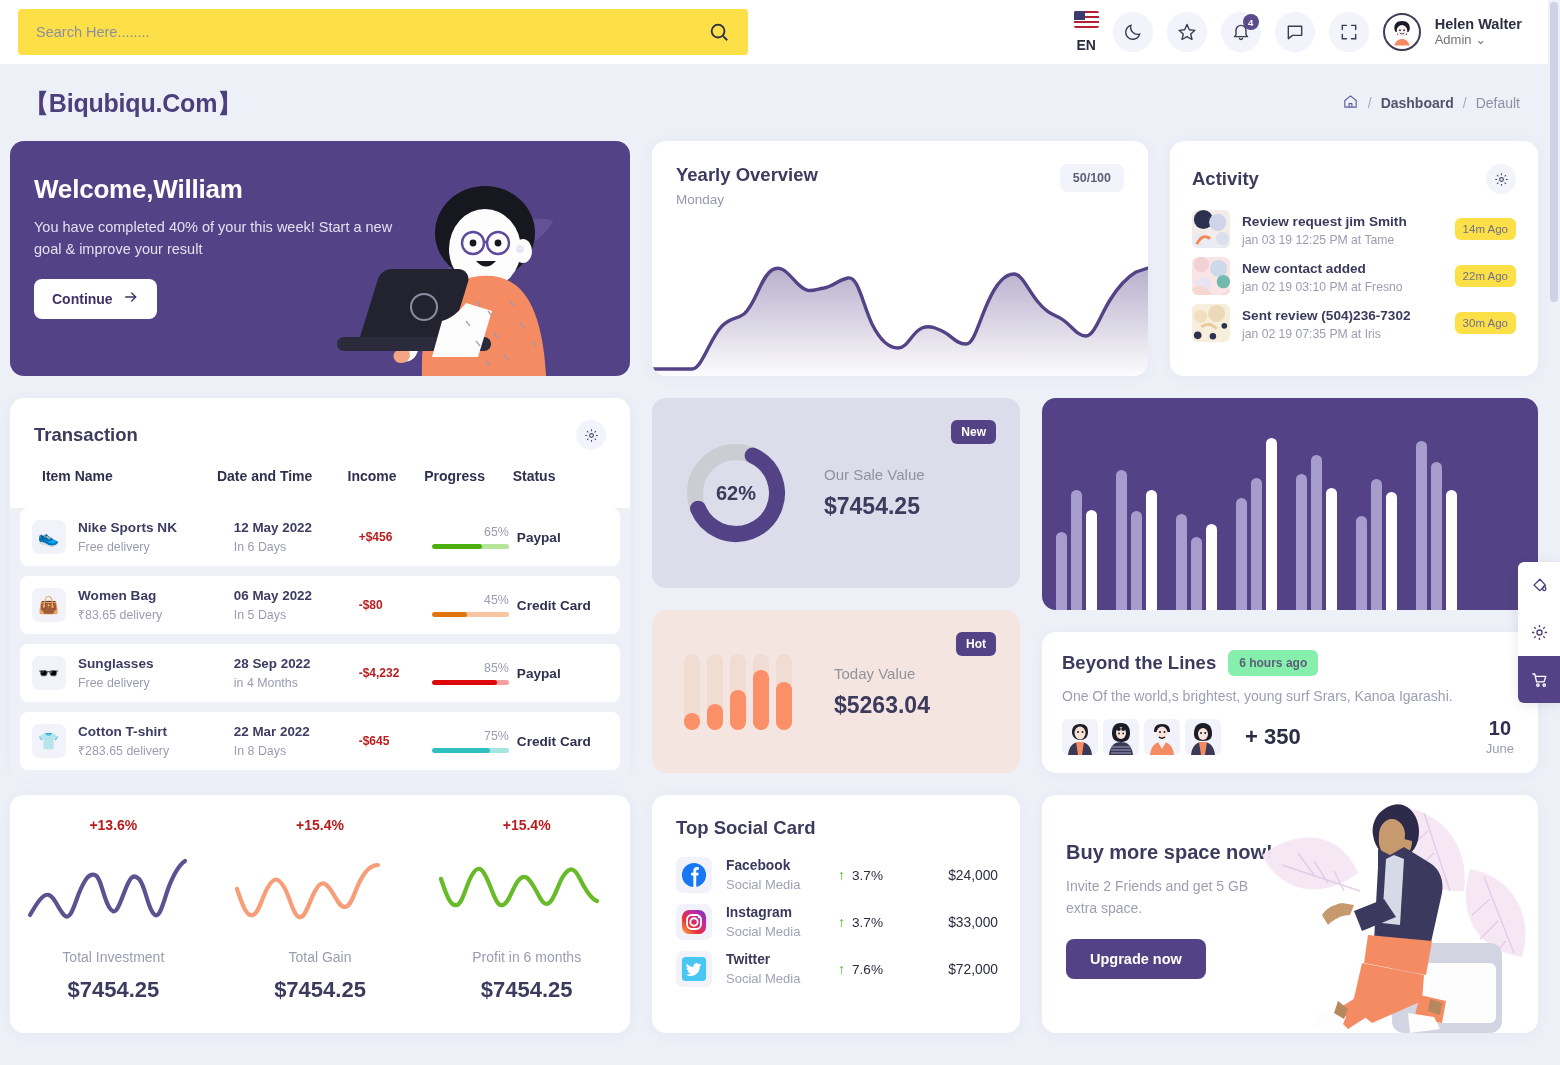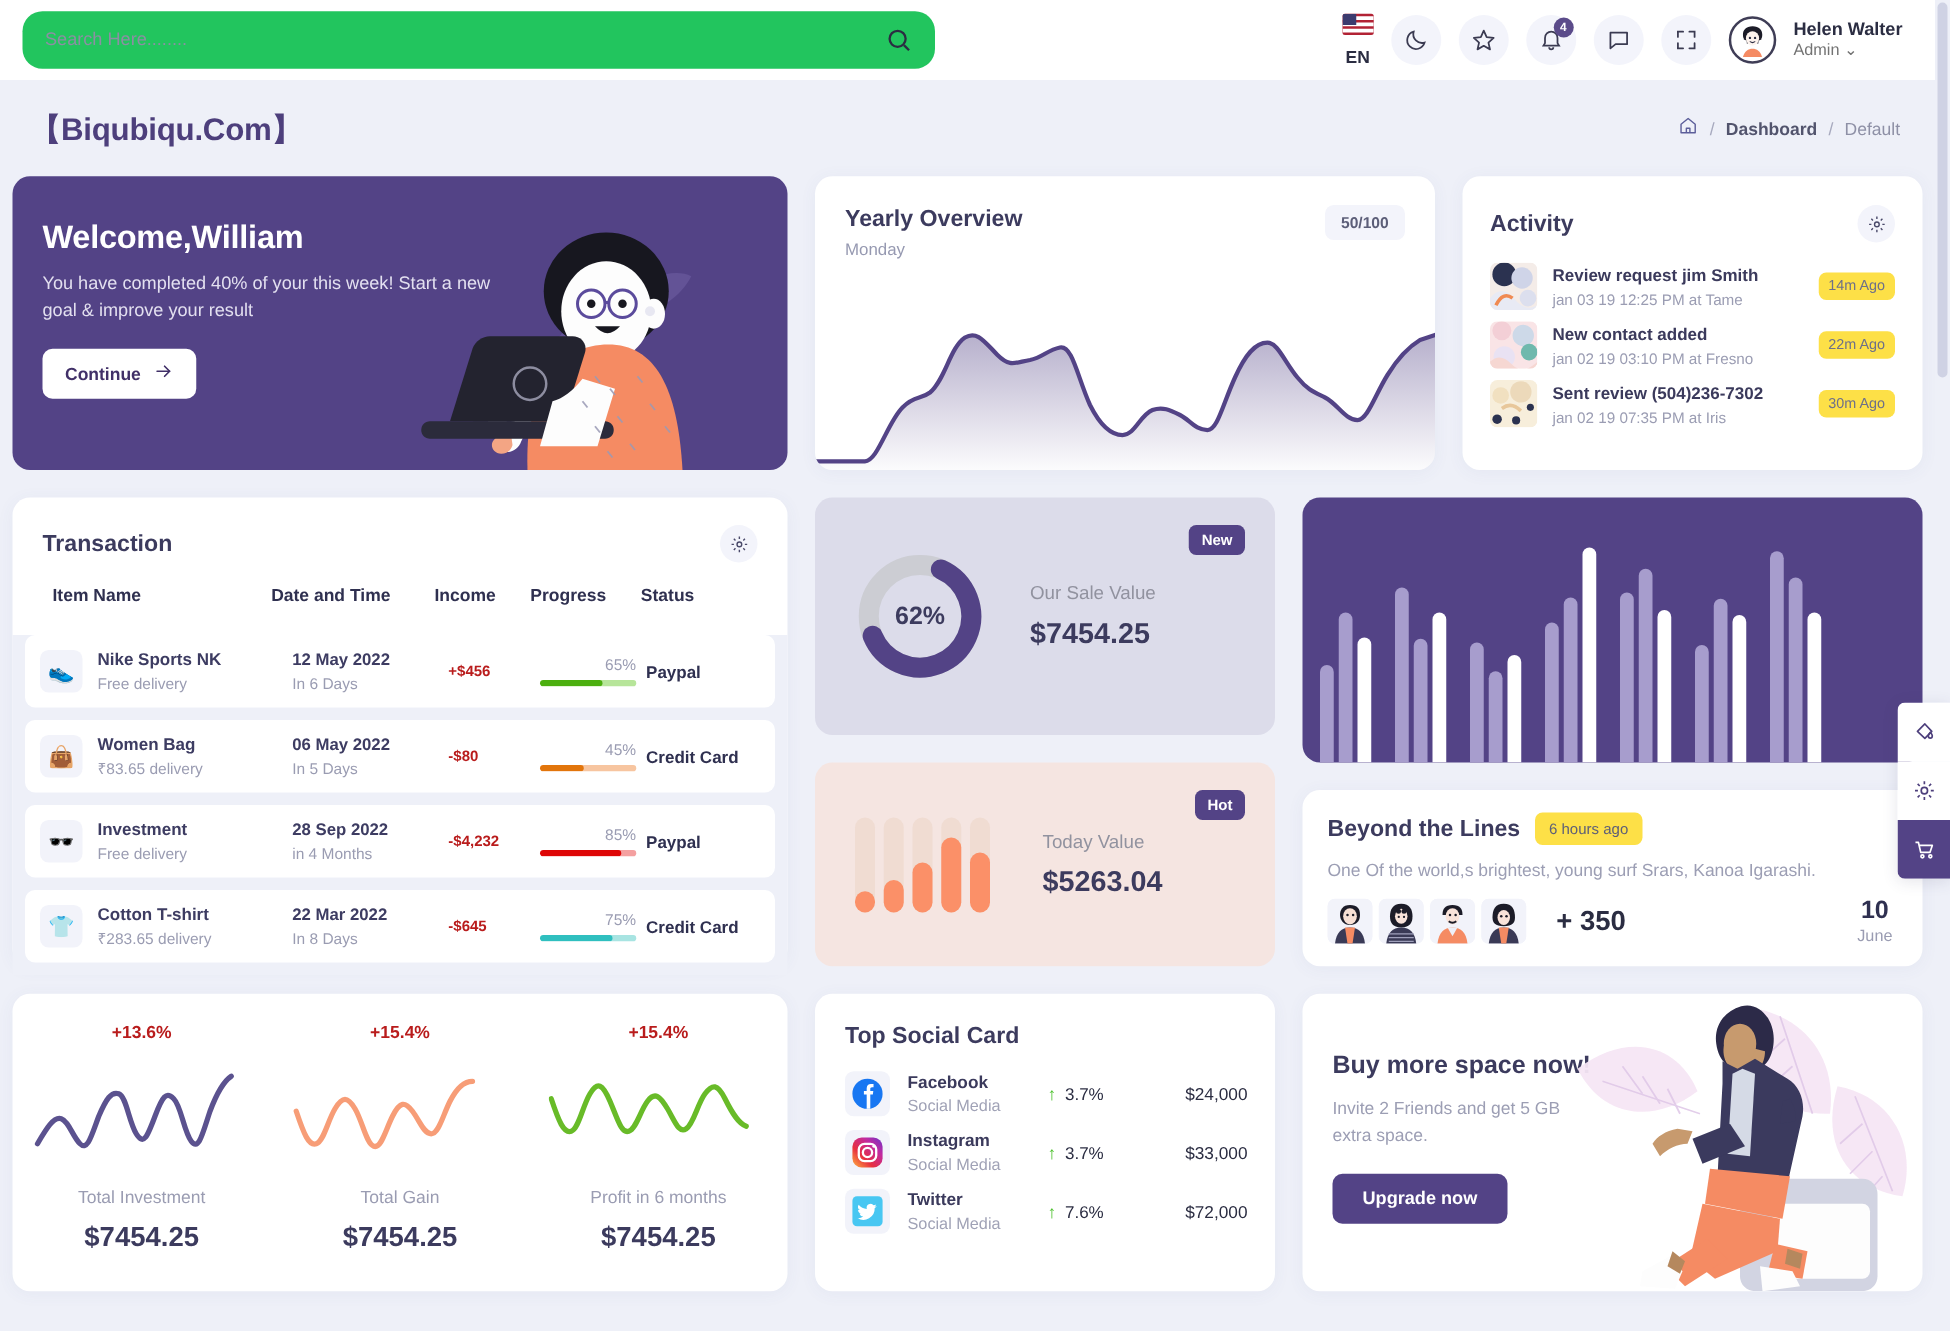--- a/index.html
+++ b/index.html
@@ -11,21 +11,21 @@
   }
   .page { position: relative; width: 1560px; height: 1065px; }
 
   
   .header {
     position: absolute; left: 0; top: 0; width: 1548px; height: 64px;
     background: #ffffff; display: flex; align-items: center;
     padding: 0 14px 0 18px; z-index: 20;
   }
   .search-wrap {
-    width: 730px; height: 46px; background: #22c55e; border-radius: 16px;
+    width: 730px; height: 46px; background: #fde047; border-radius: 4px;
     display: flex; align-items: center; padding: 0 18px;
   }
   .search-input {
     flex: 1; border: none; outline: none; background: transparent;
     font-family: "Liberation Sans", sans-serif; font-size: 14.5px; color: #53566b;
   }
   .search-input::placeholder { color: #8b8fa3; }
   .search-icon { width: 22px; height: 22px; color: #2b2d42; }
   .header-right {
     margin-left: auto; display: flex; align-items: center; gap: 14px;
@@ -200,22 +200,22 @@
   .rightcol { width: 496px; display: flex; flex-direction: column; gap: 22px; flex: none; }
   .barcard {
     height: 212px; background: #534386; border-radius: 14px; overflow: hidden;
     display: flex; align-items: flex-end; padding: 0 14px; gap: 4px;
   }
   .bar { width: 11px; border-radius: 6px 6px 0 0; }
   .beyond { height: 141px; padding: 18px 24px 0 20px; position: relative; }
   .beyond-head { display: flex; align-items: center; gap: 12px; }
   .beyond-title { font-size: 18.5px; font-weight: 700; color: #3c3b5e; }
   .beyond-pill {
-    background: #fde047; border-radius: 6px; padding: 6px 11px;
-    font-size: 12px; color: #5c5e78; font-weight: 400;
+    background: #86efac; border-radius: 6px; padding: 6px 11px;
+    font-size: 12px; color: #5c5e78; font-weight: 700;
   }
   .beyond-desc { font-size: 14px; color: #9c9eb4; margin-top: 10px; line-height: 1.5; }
   .beyond-foot { display: flex; align-items: center; margin-top: 10px; }
   .face { width: 36px; height: 36px; border-radius: 6px; background: #f2f3fa; overflow: hidden; flex: none; }
   .faces { display: flex; gap: 5px; }
   .plus350 { font-size: 22px; font-weight: 700; color: #2b2d42; margin-left: 24px; }
   .datebox { margin-left: auto; text-align: center; line-height: 1.1; }
   .date-num { font-size: 20px; font-weight: 700; color: #2f3050; }
   .date-mon { font-size: 13px; color: #9a9cb2; margin-top: 3px; }
 
@@ -574,21 +574,21 @@
               <span class="prog-bar" style="display:block;background:#f7c5a0">
                 <span class="prog-fill" style="display:block;width:45%;background:#e2750b"></span>
               </span>
             </span>
             <span class="c-status tr-status">Credit Card</span>
           </div>
 
           <div class="tr-row">
             <span class="tr-icon">🕶️</span>
             <span class="c-item tr-cell" style="width:166px">
-              <span class="tr-name" style="display:block">Investment</span>
+              <span class="tr-name" style="display:block">Sunglasses</span>
               <span class="tr-delivery" style="display:block">Free delivery</span>
             </span>
             <span class="c-date tr-cell">
               <span class="tr-date" style="display:block">28 Sep 2022</span>
               <span class="tr-days" style="display:block">in 4 Months</span>
             </span>
             <span class="c-income tr-income">-$4,232</span>
             <span class="prog-wrap">
               <span class="prog-pct" style="display:block">85%</span>
               <span class="prog-bar" style="display:block;background:#f4a0a0">

